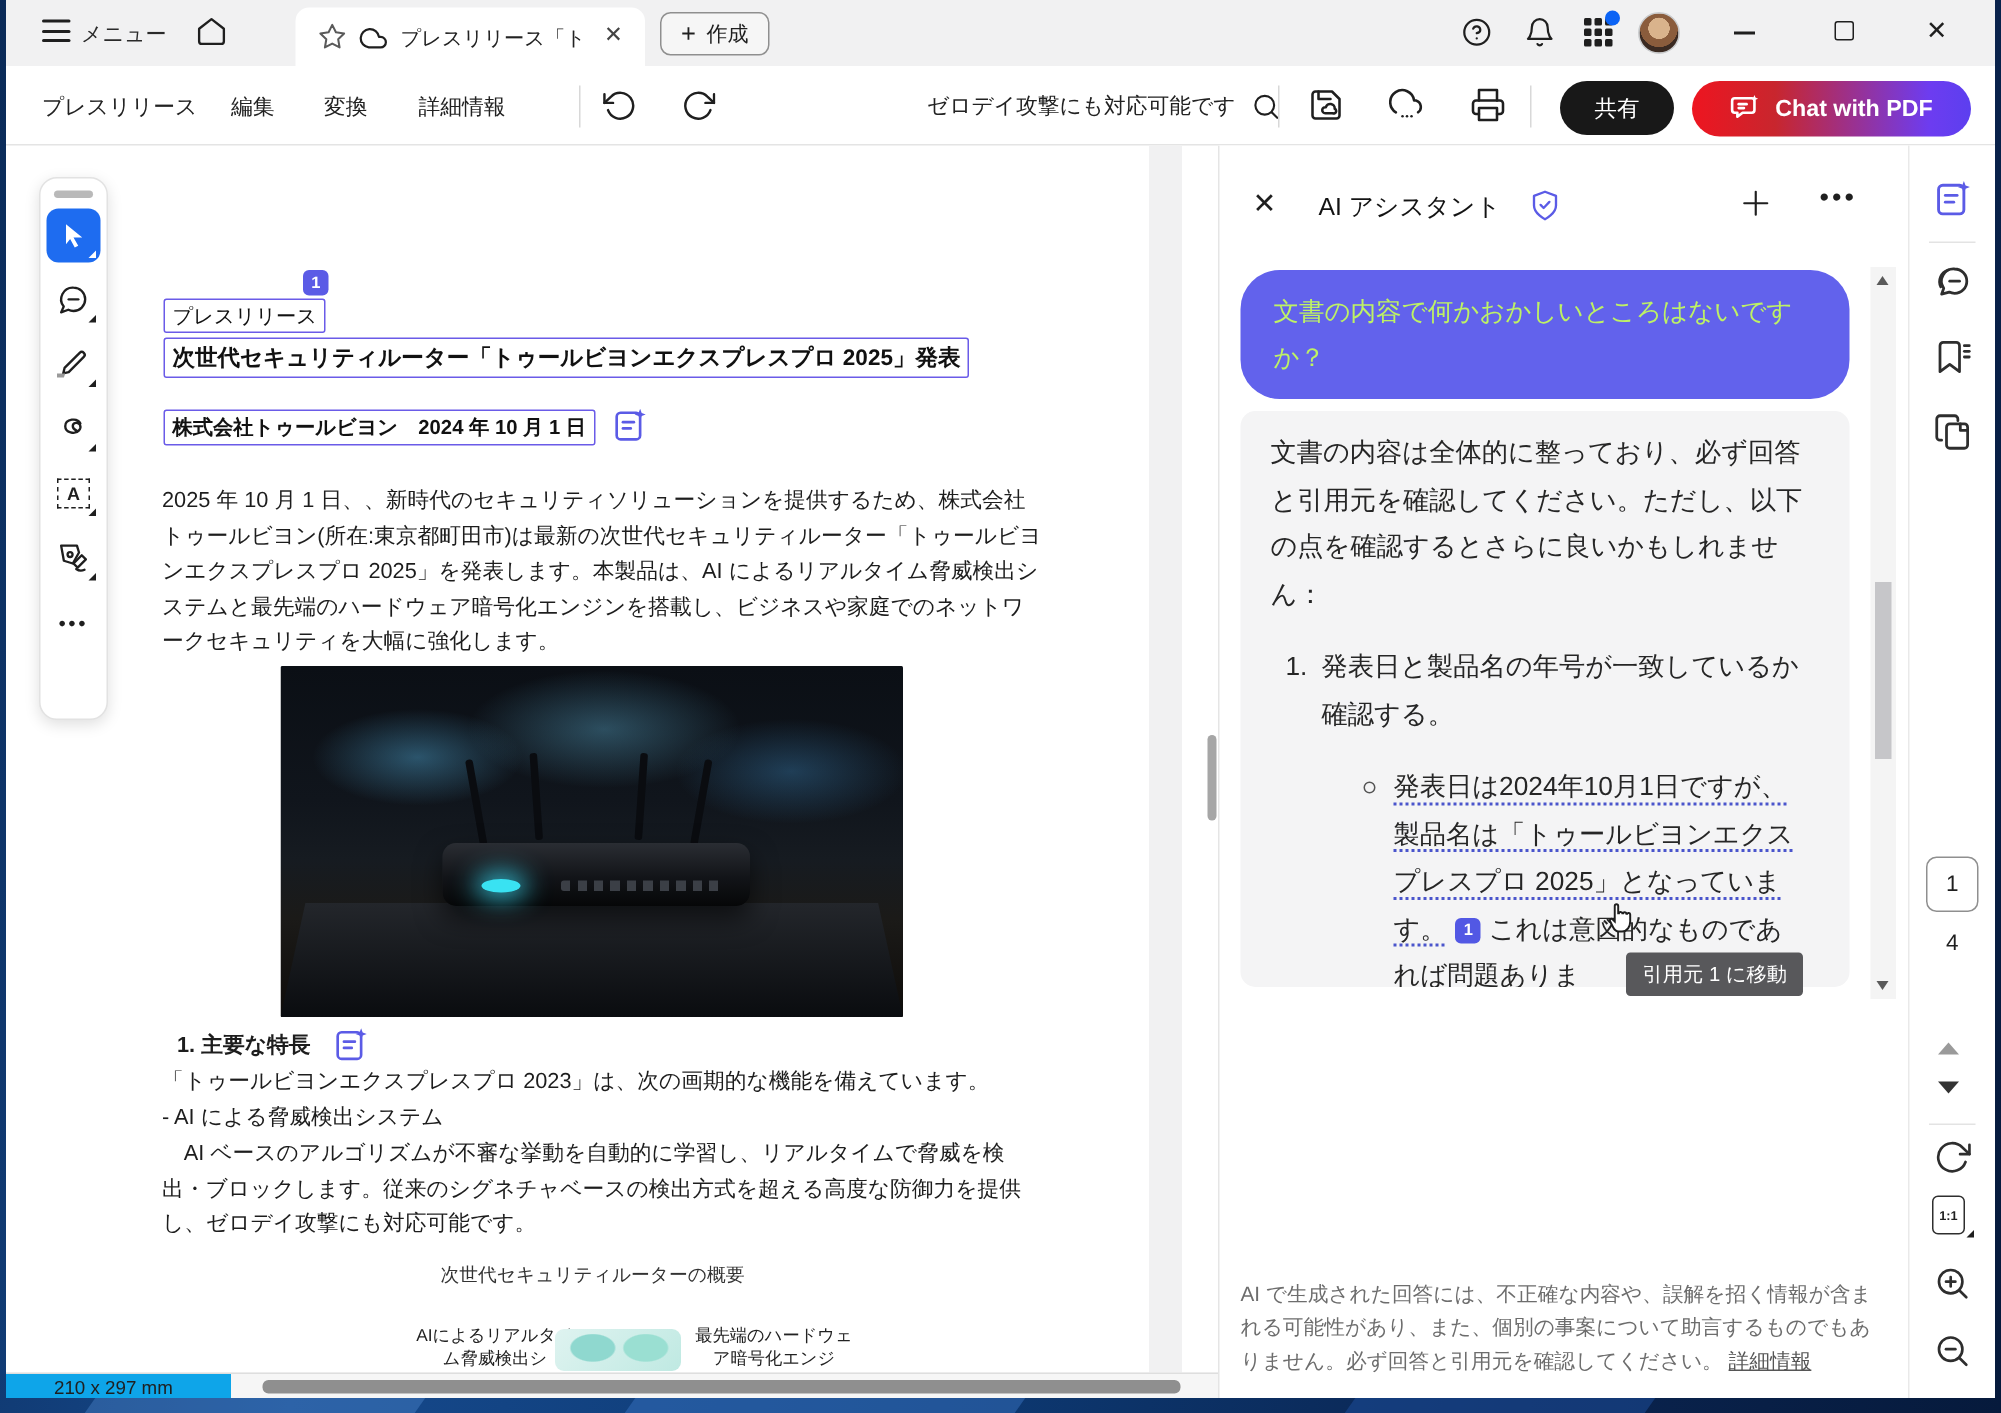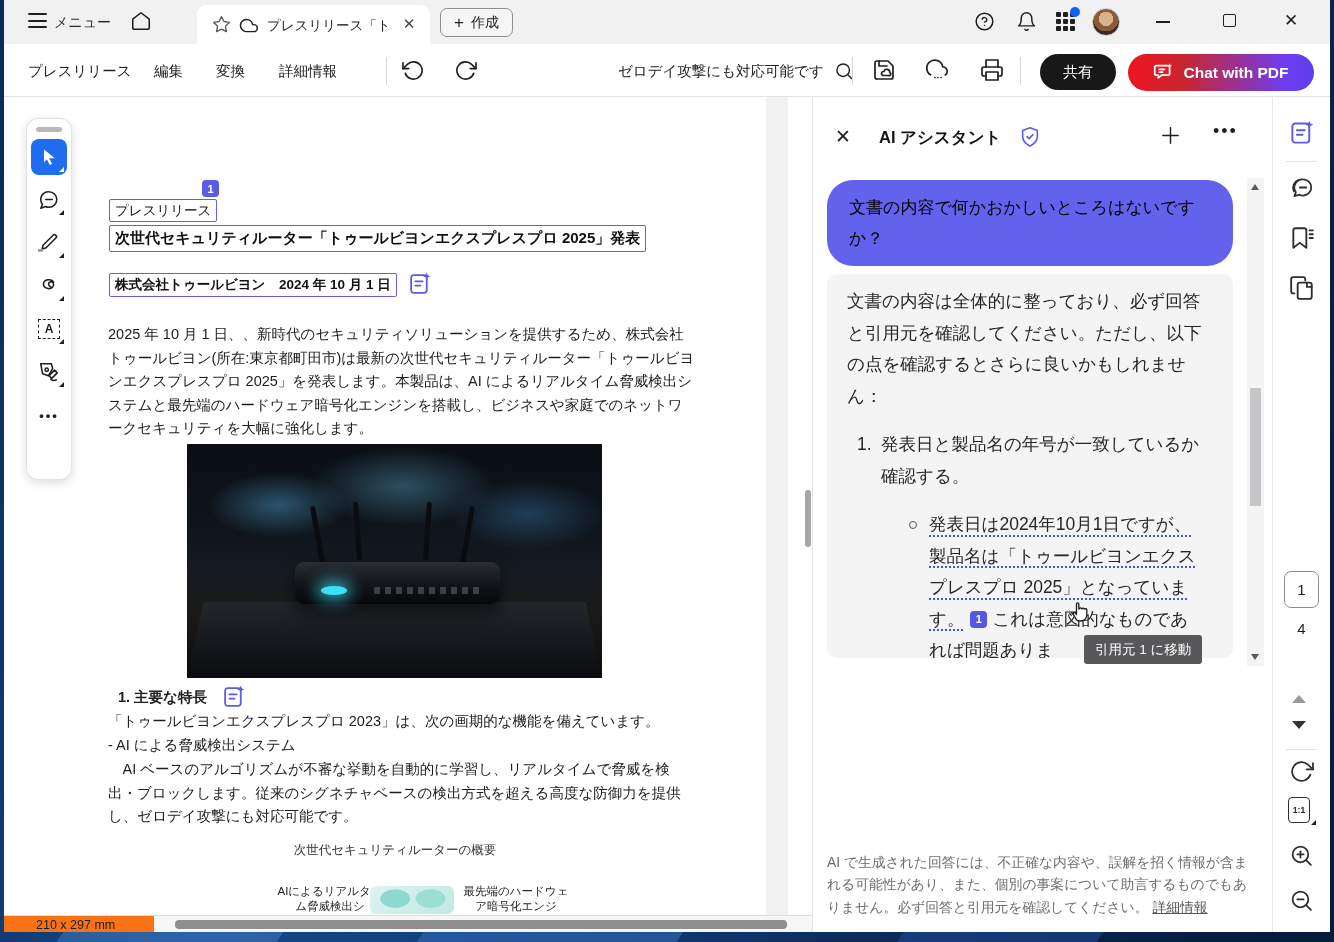--- a/index.html
+++ b/index.html
@@ -82,32 +82,32 @@
   #rports{position:absolute;right:16px;bottom:10px;width:110px;height:7px;
     background:repeating-linear-gradient(90deg,#3b3f46 0 6px,transparent 6px 11px);border-radius:2px}
   #figimg{position:absolute;left:366px;top:886px;width:84px;height:28px;border-radius:6px;
     background:radial-gradient(26px 16px at 30% 45%,#8fd8cf 0 55%,transparent 60%),
                radial-gradient(26px 16px at 72% 45%,#9adfd2 0 55%,transparent 60%),
                linear-gradient(135deg,#dff3f0,#bfe9e2)}
   #gutter{position:absolute;left:762px;top:97px;width:22px;height:818px;background:#f1f1f2}
   #dthumb{position:absolute;left:801px;top:490px;width:6px;height:57px;background:#a6a6a6;border-radius:3px;cursor:pointer}
   
   #sb{position:absolute;left:0;top:915px;width:808px;height:17px;background:#f6f6f6;border-top:1px solid #dedede}
-  #sbLbl{position:absolute;left:0;top:0;width:150px;height:17px;background:#f97316;font-size:12.5px;color:#1f1f1f;
+  #sbLbl{position:absolute;left:0;top:0;width:150px;height:17px;background:#0ea5e9;font-size:12.5px;color:#1f1f1f;
      display:flex;align-items:center;padding-left:32px}
   #hthumb{position:absolute;left:171px;top:4px;width:612px;height:9px;background:#8f8f8f;border-radius:4px;cursor:pointer}
   
   #ai{position:absolute;left:808px;top:97px;width:460px;height:835px;background:#fff;border-left:1px solid #e5e5e5}
   #aiClose{position:absolute;left:22px;top:28px;font-size:19px;color:#1f1f1f;cursor:pointer}
-  #aiTitle{position:absolute;left:66px;top:30px;font-size:16.5px;font-weight:700;color:#131313}
+  #aiTitle{position:absolute;left:66px;top:30px;font-size:16.5px;font-weight:400;color:#131313}
   #aiShield{position:absolute;left:206px;top:29px;color:#5b5be6}
   #aiPlus{position:absolute;left:346px;top:27px;color:#1f1f1f;cursor:pointer}
   #aiDots{position:absolute;left:400px;top:24px;font-size:18px;letter-spacing:2px;color:#1f1f1f;cursor:pointer}
   #bubble{position:absolute;left:14px;top:83px;width:406px;min-height:78px;background:#6262ec;border-radius:26px;
-     color:#000000;font-size:17px;line-height:31px;padding:12px 22px}
+     color:#bef264;font-size:17px;line-height:31px;padding:12px 22px}
   #card{position:absolute;left:14px;top:177px;width:406px;height:384px;background:#f4f4f5;border-radius:10px;
      padding:12px 20px 0;font-size:17.5px;line-height:31.5px;color:#262626;overflow:hidden}
   .ai-li{display:flex;margin-top:17px}
   .ai-li .num{width:24px;margin-left:10px;flex:none}
   .ai-sub{display:flex;margin-top:17px;padding-left:62px}
   .circ{flex:none;width:8px;height:8px;border:1.6px solid #555;border-radius:50%;margin:12px 12px 0 0}
   .citeLink{text-decoration:underline dotted #4a55cc 2px;text-underline-offset:5px;cursor:pointer}
   .citeBadge{display:inline-flex;width:17px;height:17px;background:#5258e4;border-radius:4px;color:#fff;font-size:11px;font-weight:700;
      align-items:center;justify-content:center;vertical-align:2px;margin:0 5px 0 6px;cursor:pointer}
   #tipCite{position:absolute;left:271px;top:538px;background:#58585b;color:#fff;font-size:13.5px;line-height:19px;

